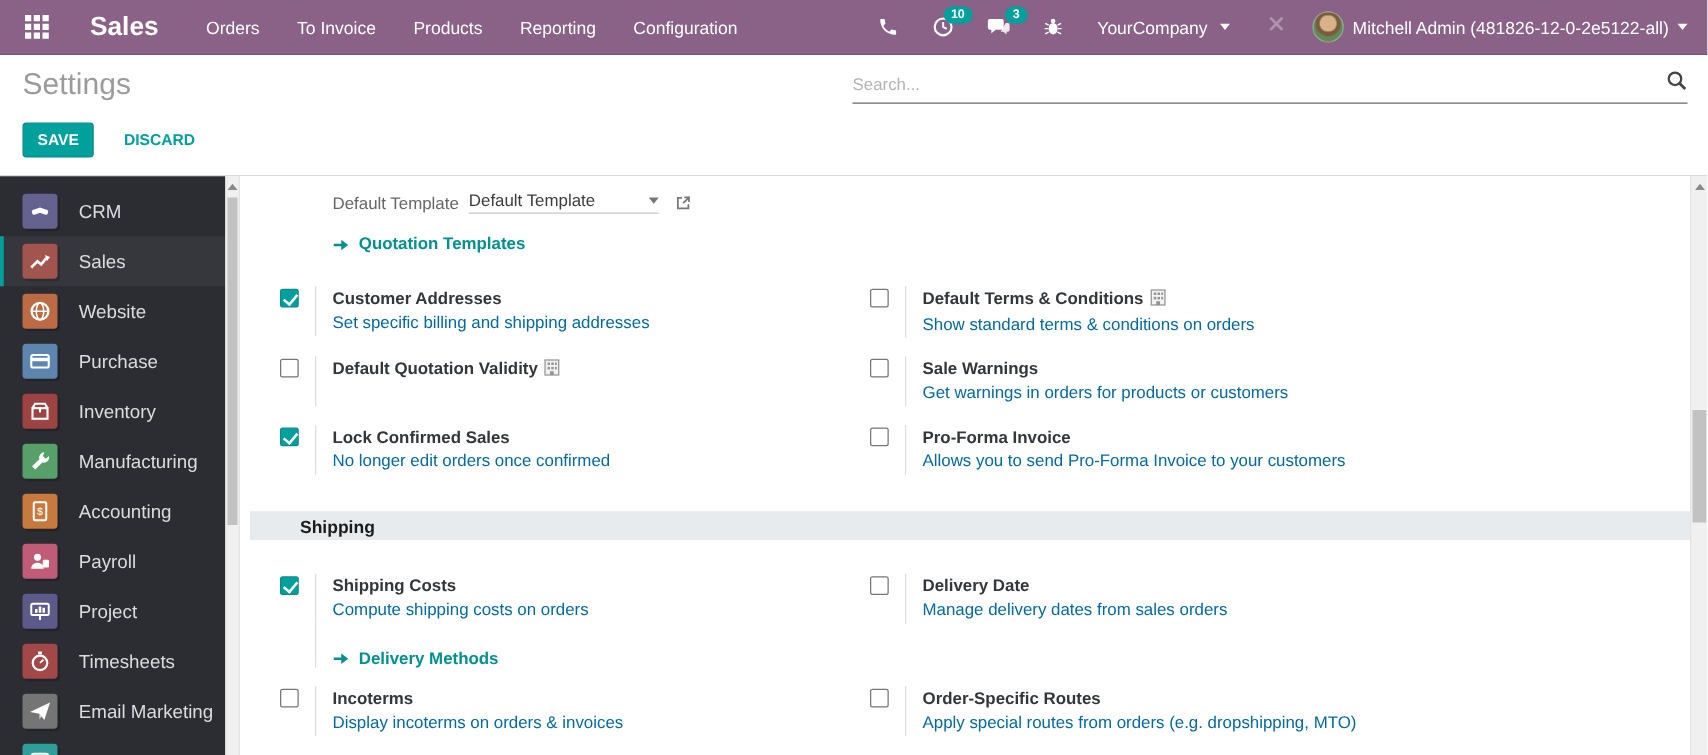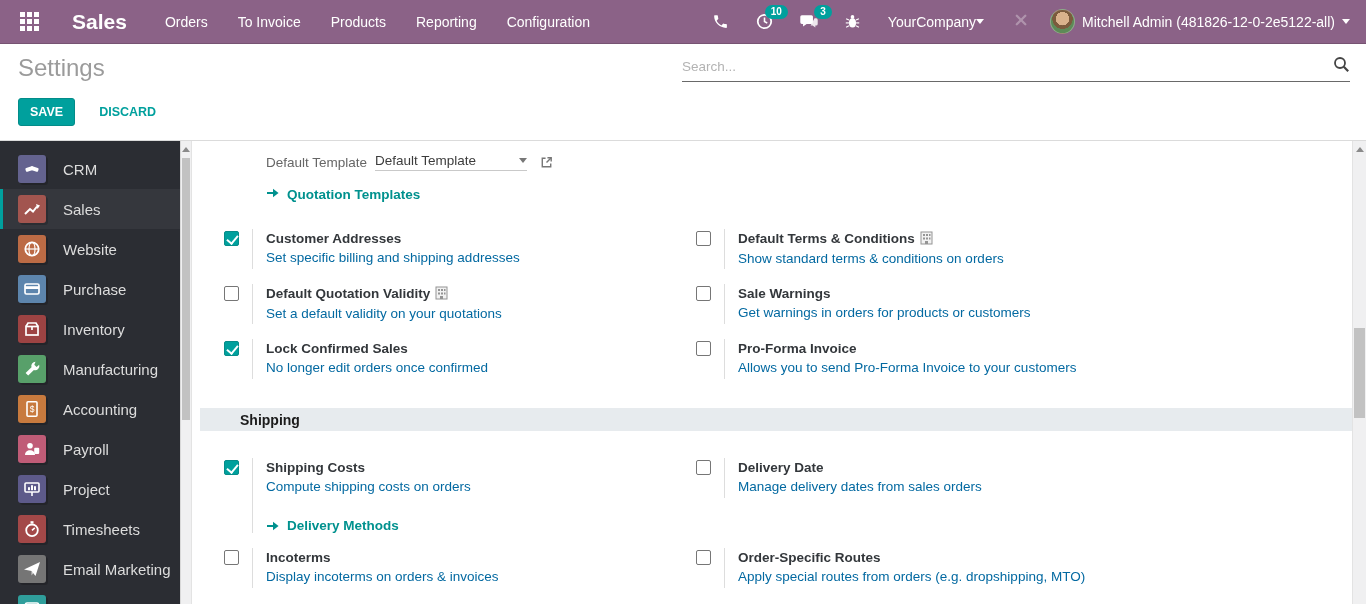--- a/index.html
+++ b/index.html
@@ -18,21 +18,21 @@
     grid-template-rows:repeat(3,5px);gap:2px;margin:0 4px;cursor:pointer;}
   .apps-grid i{background:#fff;display:block;}
   .brand{font-size:21px;font-weight:bold;margin:0 38px 0 28px;cursor:pointer;}
   .nav-menu{display:flex;gap:30px;font-size:14px;}
   .nav-menu span{cursor:pointer;white-space:nowrap;}
   .nav-right{margin-left:auto;display:flex;align-items:center;gap:10px;}
   .nav-ic{position:relative;width:34px;height:30px;display:flex;align-items:center;
     justify-content:center;cursor:pointer;}
   .badge{position:absolute;top:-2px;right:-6px;background:var(--accent-teal);
     color:#fff;font-size:10px;font-weight:bold;border-radius:9px;padding:2px 6px;line-height:1;margin-left:28px;}
-  .company{display:flex;align-items:center;gap:0;font-size:14px;margin:0 8px;cursor:pointer;}
+  .company{display:flex;align-items:center;gap:10px;font-size:14px;margin:0 8px;cursor:pointer;}
   .caret{width:0;height:0;border-left:4px solid transparent;border-right:4px solid transparent;
     border-top:5px solid #fff;display:inline-block;}
   .tools-x{opacity:.55;margin:0 10px;}
   .user{display:flex;align-items:center;gap:7px;font-size:14px;cursor:pointer;}
   .avatar{width:25px;height:25px;border-radius:50%;background:radial-gradient(circle at 50% 38%,#d9b28c 0 36%,#7b5b3d 37% 55%,#5d8a57 56% 100%);
     border:1px solid rgba(255,255,255,.3);}
   
   .control-panel{position:relative;height:96px;background:#fff;}
   .page-title{position:absolute;left:18px;top:10px;font-size:24px;color:#9b9b9b;}
   .search-wrap{position:absolute;right:16px;top:12px;width:668px;border-bottom:1px solid #696969;
@@ -76,21 +76,21 @@
   .thumb-right{top:187px;height:90px;}
   
   .content{flex:1;position:relative;background:#fff;overflow:hidden;}
   .tpl-row{margin:12px 0 0 74px;display:flex;align-items:center;font-size:13.5px;}
   .tpl-label{color:#666;}
   .tpl-value{margin-left:8px;width:152px;border-bottom:1px solid #c9c9c9;color:#3c3c3c;
     padding-bottom:2px;display:flex;align-items:center;cursor:pointer;}
   .tpl-caret{margin-left:auto;width:0;height:0;border-left:4px solid transparent;
     border-right:4px solid transparent;border-top:5px solid #777;}
   .ext-link{margin-left:12px;cursor:pointer;display:flex;}
-  .link-row{margin:16px 0 0 74px;display:flex;align-items:flex-start;gap:7px;cursor:pointer;}
+  .link-row{margin:16px 0 0 74px;display:flex;align-items:flex-end;gap:7px;cursor:pointer;}
   .link-row span{color:#00918e;font-size:13.5px;font-weight:bold;}
   .opt-grid{margin:27px 0 0 32px;display:grid;grid-template-columns:472px 472px;row-gap:15px;}
   .opt{display:flex;align-items:flex-start;}
   .cb{width:15px;height:15px;border:1px solid #767676;border-radius:2px;background:#fff;
     flex:none;margin-top:2px;cursor:pointer;position:relative;}
   .cb.checked{background:var(--accent-teal);border-color:#068translate;border-color:#078c89;}
   .cb.checked::after{content:"";position:absolute;left:4px;top:1px;width:5px;height:9px;
     border:solid #fff;border-width:0 2px 2px 0;transform:rotate(40deg);}
   .opt-pane{margin-left:13px;border-left:1px solid #ddd;padding-left:13px;min-height:40px;}
   .opt-title{font-size:13.5px;font-weight:bold;color:#33373b;line-height:19px;}
@@ -390,21 +390,20 @@
                   <g fill="#949494">
                     <rect x="3" y="3" width="2" height="2"></rect>
                     <rect x="6" y="3" width="2" height="2"></rect>
                     <rect x="9" y="3" width="1.5" height="2"></rect>
                     <rect x="3" y="6.5" width="2" height="2"></rect>
                     <rect x="6" y="6.5" width="2" height="2"></rect>
                     <rect x="9" y="6.5" width="1.5" height="2"></rect>
                     <rect x="5" y="10" width="3" height="3"></rect>
                   </g>
                 </svg></span></div>
-          <div class="opt-desc">Set a default validity on your quotations</div>
         </div>
       </div>
       <div class="opt">
         <span class="cb"></span>
         <div class="opt-pane">
           <div><span class="opt-title">Sale Warnings</span></div>
           <div class="opt-desc">Get warnings in orders for products or customers</div>
         </div>
       </div>
       <div class="opt">

